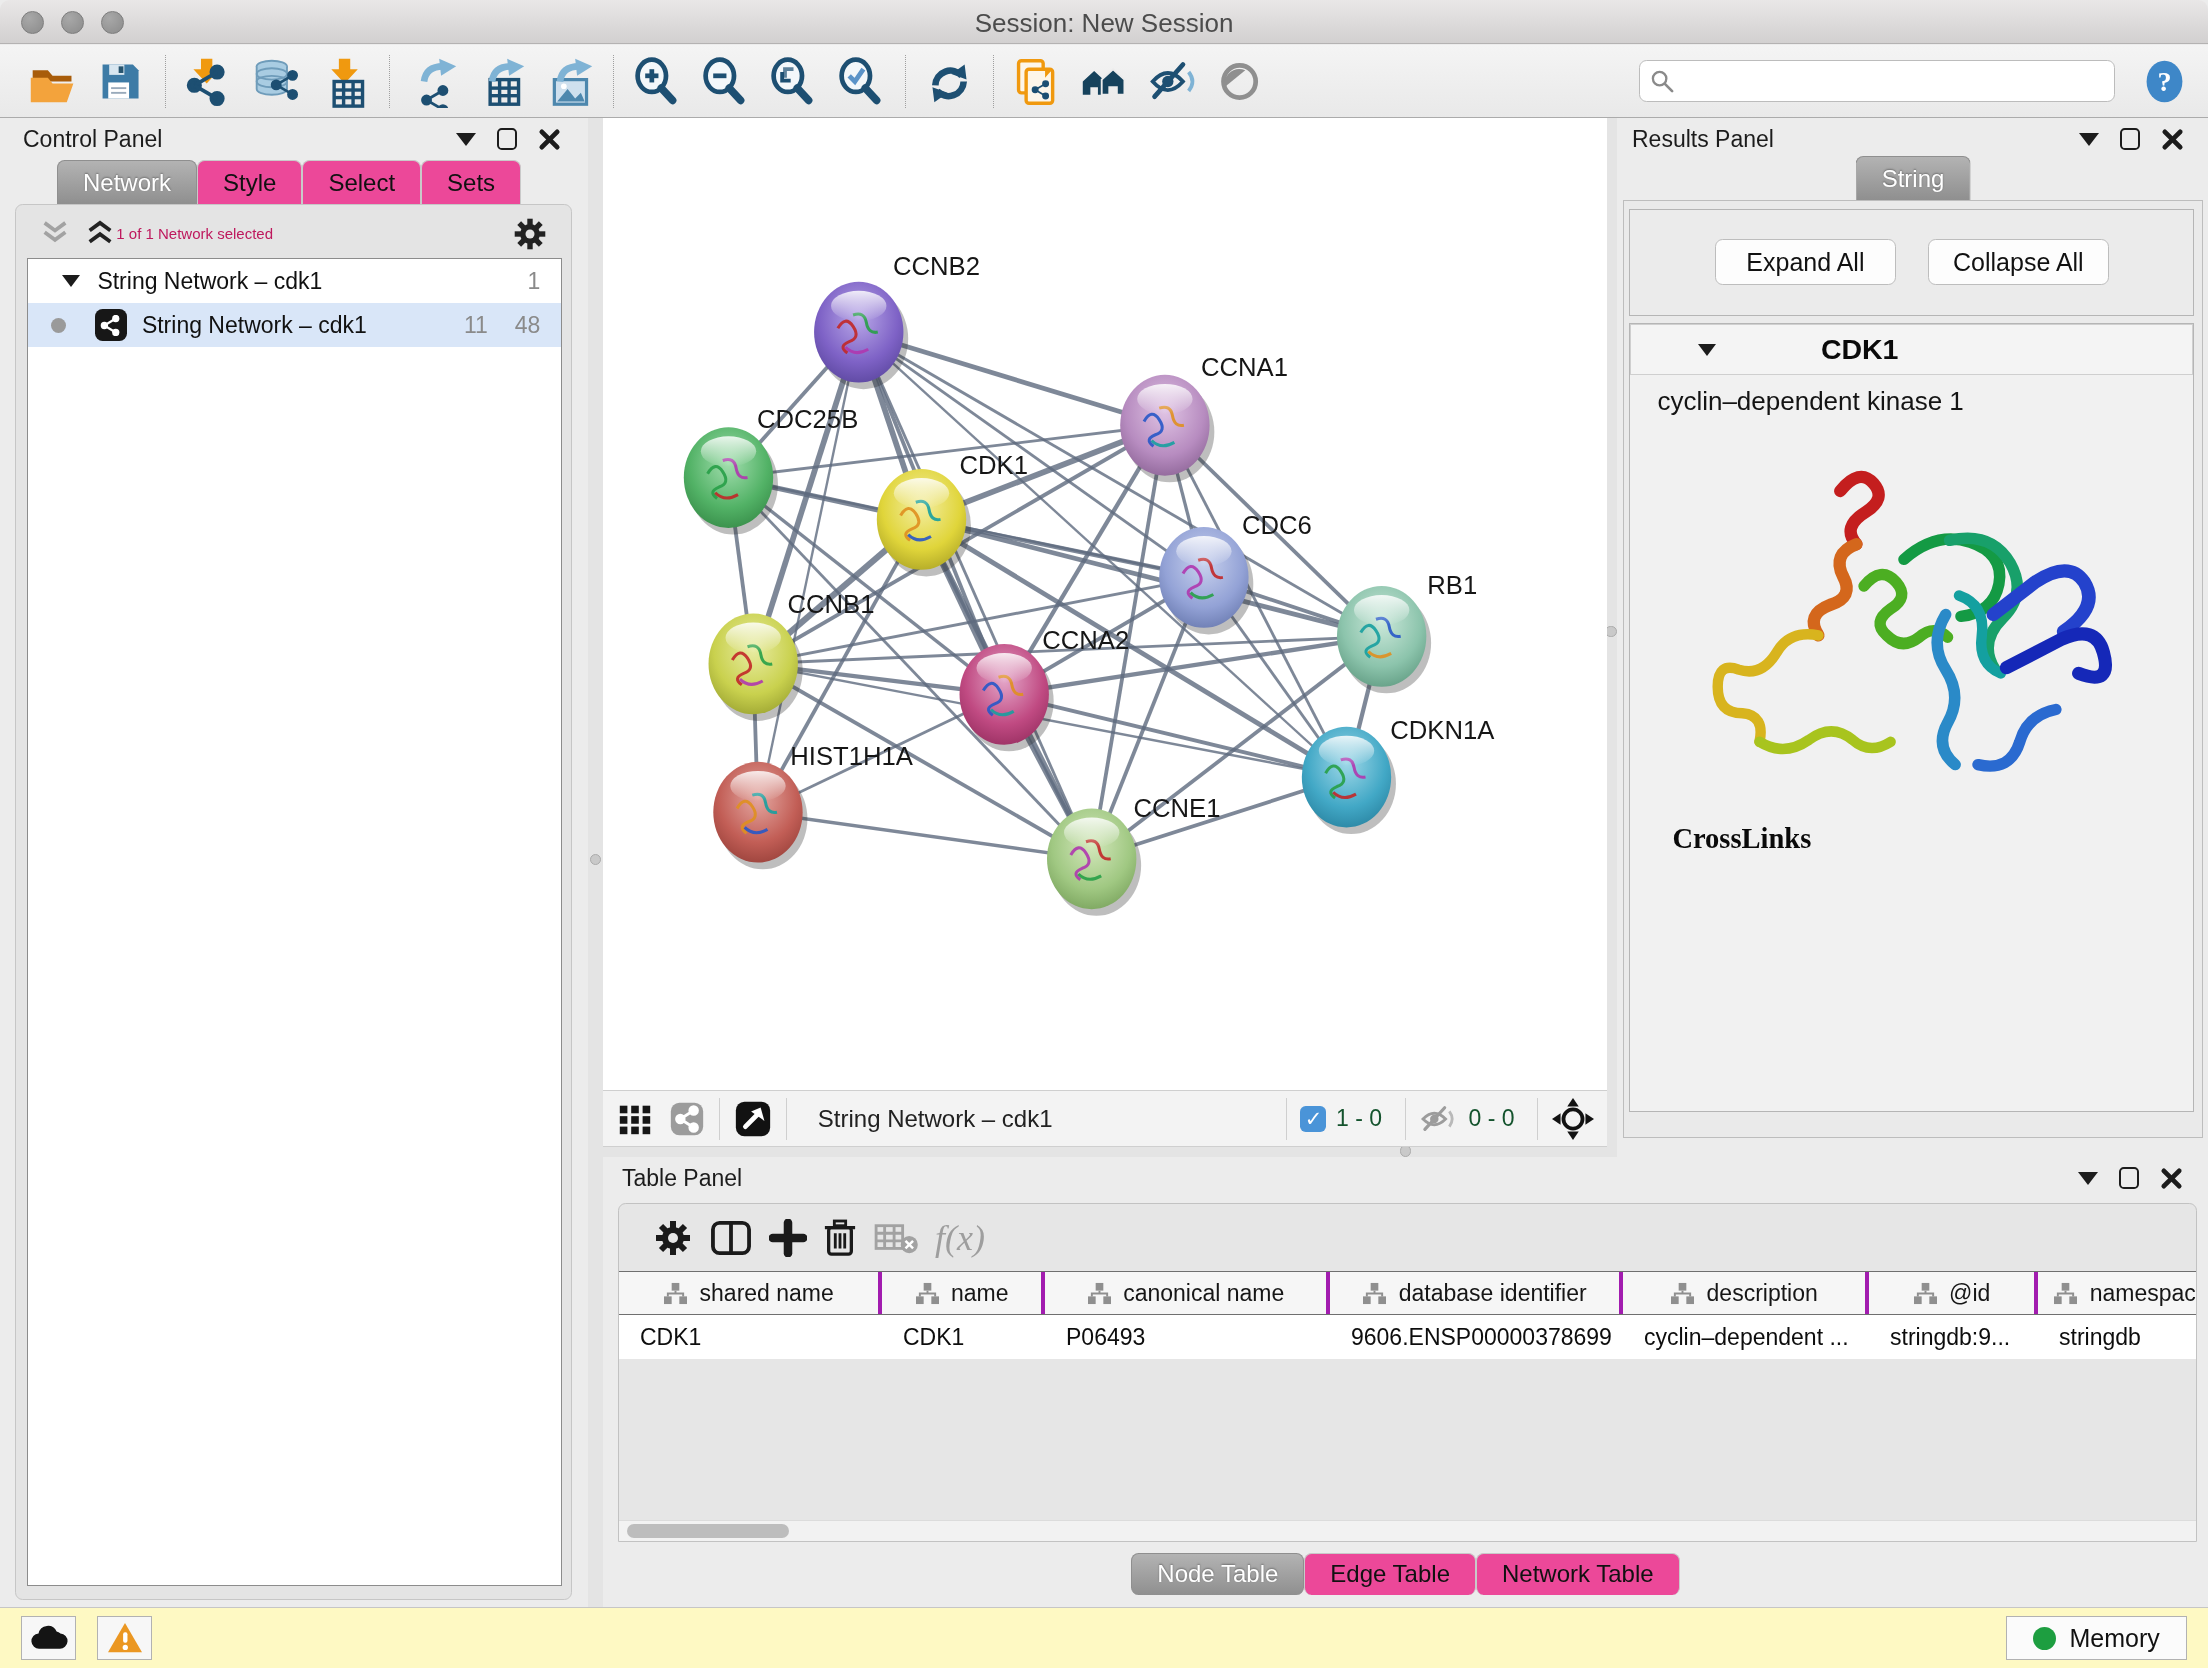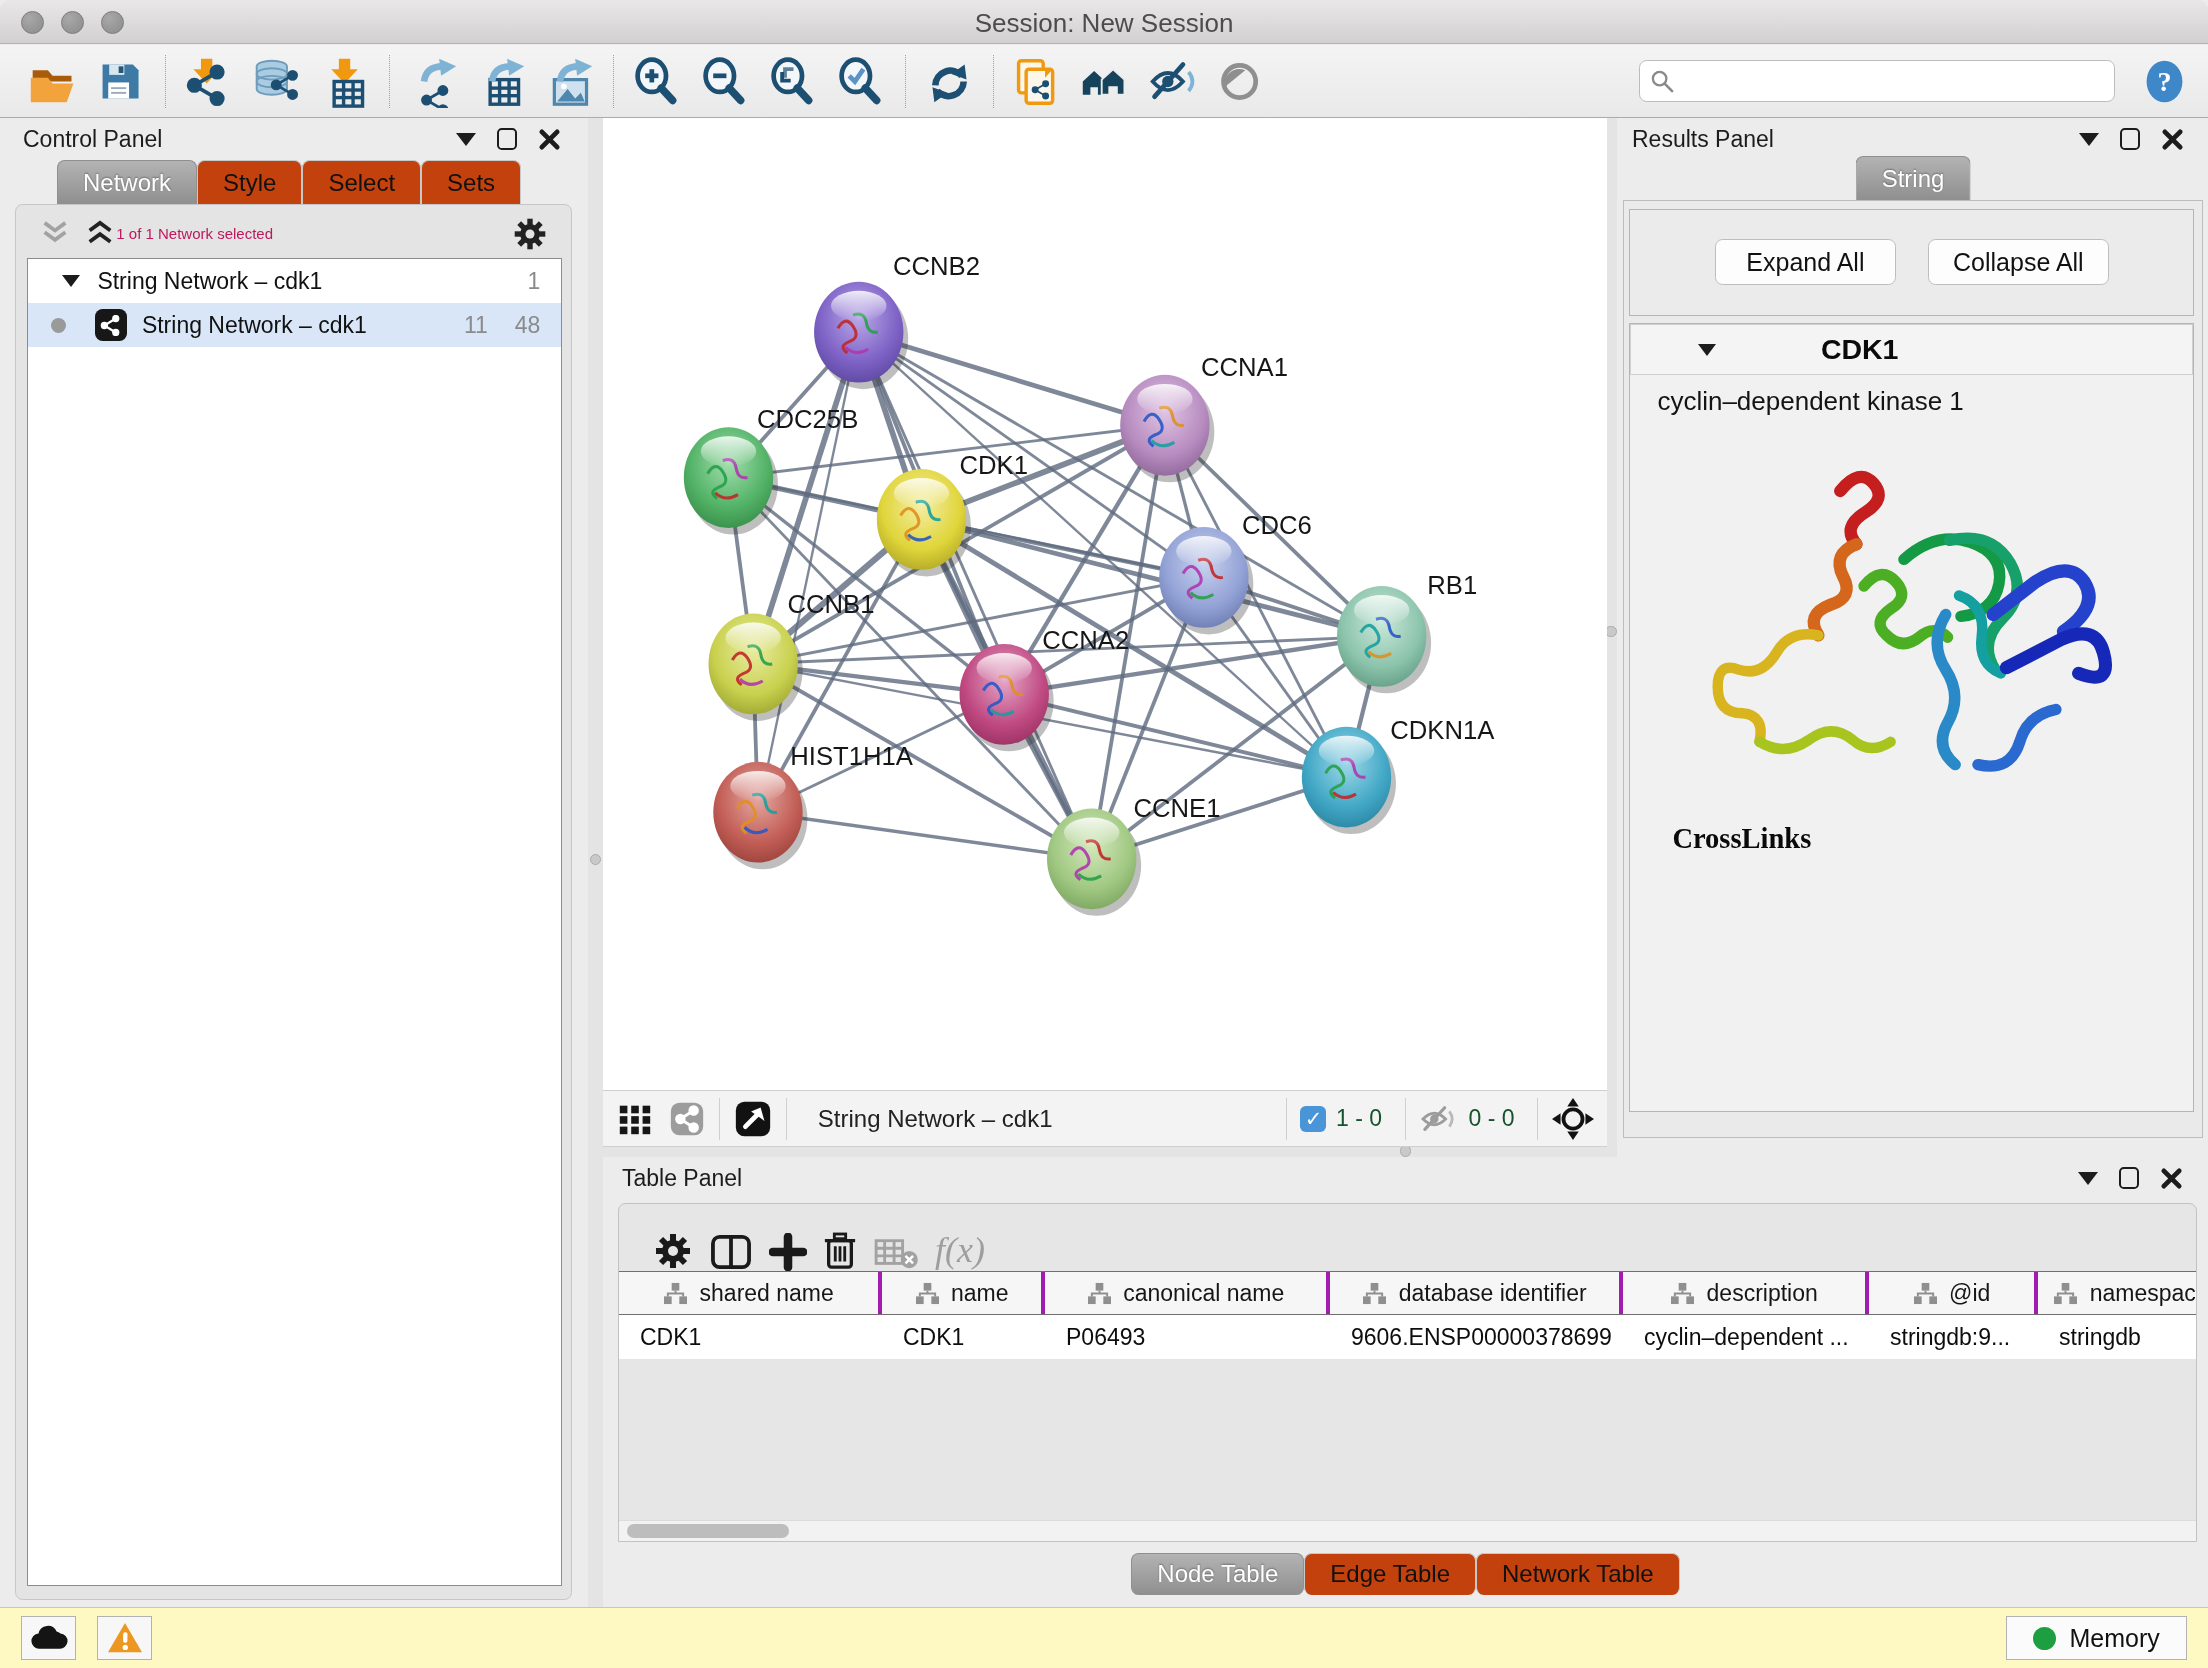--- a/index.html
+++ b/index.html
@@ -27,21 +27,21 @@
     display:flex;align-items:center;padding:0 9.5px;flex:0 0 auto;}
   .searchbox input{border:none;outline:none;font-size:23px;width:418px;background:transparent;}
   .helpbtn{width:49px;height:49px;margin-left:25px;flex:0 0 auto;display:flex;align-items:center;justify-content:center;}
 
   
   .pheader{position:absolute;height:42px;display:flex;align-items:center;font-size:23px;color:#1c1c1c;}
   .winbtns{position:absolute;display:flex;align-items:center;gap:21px;}
   .wb-collapse{width:0;height:0;border-left:10.5px solid transparent;border-right:10.5px solid transparent;border-top:13.3px solid #1c1c1c;}
   .wb-float{width:20px;height:22px;border:2.9px solid #1c1c1c;border-radius:4.8px;background:transparent;}
   .tab{height:44px;padding:0 25px;display:flex;align-items:center;justify-content:center;
-    font-size:24px;background:#c2410c;border:1px solid #c9c9c9;border-bottom:none;
+    font-size:24px;background:#ec4899;border:1px solid #c9c9c9;border-bottom:none;
     border-radius:7.6px 7.6px 0 0;color:#111;}
   .tab.sel{background:linear-gradient(#b3b3b3,#8f8f8f);color:#fff;text-shadow:0 -1px 1.9px rgba(0,0,0,.35);border-color:#8f8f8f;}
 
   
   .control{position:absolute;left:0;top:118px;width:588px;height:1489px;background:#ececec;}
   .control .tabsrow{position:absolute;left:57px;top:42px;display:flex;}
   .ctl-body{position:absolute;left:15px;top:86px;width:557px;height:1396px;background:#e4e4e4;
     border:1px solid #c6c6c6;border-radius:7.6px;}
   .ctl-tools{position:absolute;left:0;top:7.6px;width:100%;height:42px;display:flex;align-items:center;padding:0 23px;}
   .ctl-status{flex:1;text-align:left;font-size:15px;color:#be185d;}
@@ -86,21 +86,21 @@
   .xl-title{font-family:"Liberation Serif","DejaVu Serif",serif;font-weight:bold;font-size:28.5px;color:#0a0a0a;}
   .xl-row{display:flex;font-family:"Liberation Serif","DejaVu Serif",serif;font-size:26px;height:44px;align-items:center;}
   .xl-label{width:181px;color:#141414;}
   .xl-link{color:#0b1fcc;text-decoration:underline;}
   .stringtab{position:absolute;left:50%;transform:translateX(-50%);top:38px;}
 
   
   .tablep{position:absolute;left:603px;top:1157px;width:1605px;height:451px;background:#ececec;}
   .tp-body{position:absolute;left:15px;top:46px;width:1579px;height:339px;background:#e6e6e6;
     border:1px solid #c2c2c2;border-radius:7.6px 7.6px 0 0;overflow:hidden;}
-  .tp-tools{height:67px;display:flex;align-items:flex-end;gap:16px;padding:0 34px;}
+  .tp-tools{height:67px;display:flex;align-items:center;gap:16px;padding:0 34px;}
   .ttable{position:absolute;left:0;top:67px;width:1617px;background:#fff;}
   .thead{display:flex;background:#f6f6f6;border-top:1.9px solid #6f6f6f;border-bottom:1.9px solid #6f6f6f;height:44px;}
   .th{display:flex;align-items:center;justify-content:center;gap:11.4px;font-size:23px;color:#161616;
      border-right:4px solid #a21caf;overflow:hidden;white-space:nowrap;}
   .trow{display:flex;height:44px;background:#fff;}
   .td{font-size:23px;color:#0d0d0d;display:flex;align-items:center;padding-left:21px;overflow:hidden;white-space:nowrap;}
   .tp-scroll{position:absolute;left:0;bottom:0;width:1579px;height:21px;background:#f2f2f2;border-top:1px solid #dcdcdc;}
   .tp-thumb{position:absolute;left:7.6px;top:2.9px;width:162px;height:14.3px;border-radius:7.6px;background:#bdbdbd;}
   .tp-tabs{position:absolute;left:0;width:100%;bottom:13.3px;display:flex;justify-content:center;}
 

